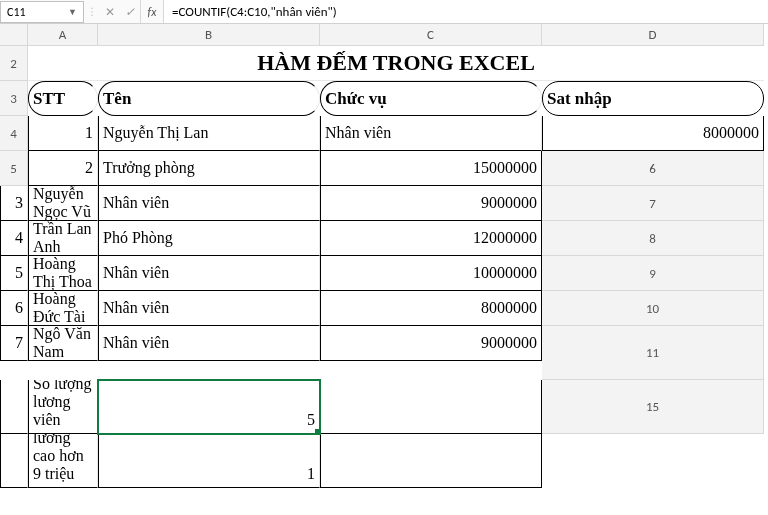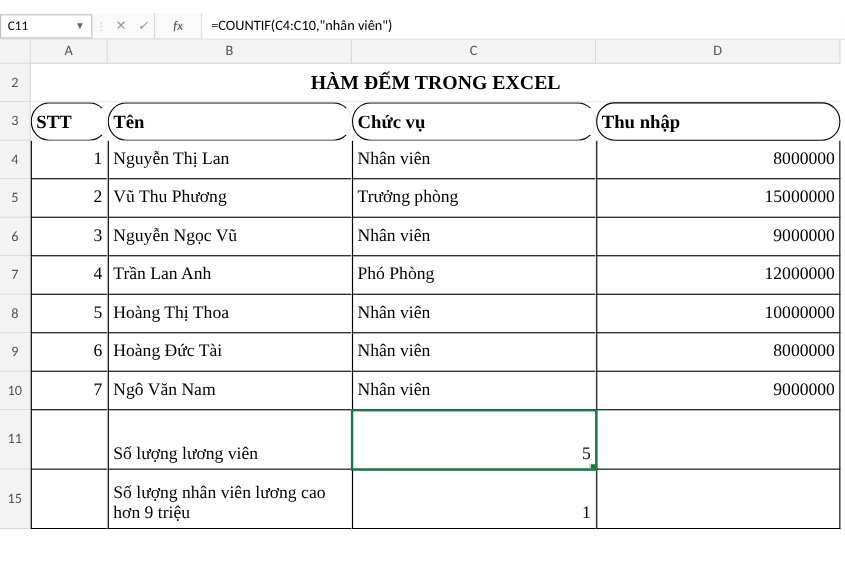--- a/index.html
+++ b/index.html
@@ -9,21 +9,20 @@
   background: #fff;
   color: #000;
   width: 768px;
 }
 .formula-bar {
   display: flex;
   align-items: center;
   height: 24px;
   border-bottom: 1px solid #d0d0d0;
   background: #fafafa;
-  margin-top: 12px;
 }
 .name-box {
   width: 84px;
   height: 22px;
   border: 1px solid #c0c0c0;
   background: #fff;
   padding: 0 6px;
   display: flex;
   align-items: center;
   justify-content: space-between;
@@ -36,21 +35,21 @@
 .fb-sep { width: 16px; text-align: center; color: #bbb; font-size: 10px; }
 .fb-icon {
   width: 20px;
   text-align: center;
   color: #999;
   font-size: 12px;
   font-style: italic;
 }
 .fb-icon.x { font-style: normal; }
 .fx {
-  width: 44px;
+  width: 24px;
   text-align: center;
   font-style: italic;
   font-size: 12px;
   color: #555;
   border-left: 1px solid #d8d8d8;
   border-right: 1px solid #d8d8d8;
   height: 100%;
   display: flex;
   align-items: center;
   justify-content: center;
@@ -104,21 +103,21 @@
   font-size: 15px;
   overflow: hidden;
 }
 .h35 { height: 35px; }
 .h54 { height: 54px; }
 .title {
   grid-column: 2 / 6;
   justify-content: center;
   font-family: 'Times New Roman', serif;
   font-weight: bold;
-  font-size: 18px;
+  font-size: 22px;
   border: none;
   border-bottom: 1px solid #e8e8e8;
 }
 .bd-t { border-top: 1.5px solid #000; }
 .bd-b { border-bottom: 1.5px solid #000; }
 .bd-l { border-left: 1.5px solid #000; }
 .bd-r { border-right: 1.5px solid #000; }
 .th {
   font-family: 'Times New Roman', serif;
   font-weight: bold;
@@ -169,31 +168,30 @@
   <div class="col-head">C</div>
   <div class="col-head">D</div>
 
   <div class="row-head h35">2</div>
   <div class="cell title h35">HÀM ĐẾM TRONG EXCEL</div>
 
   <div class="row-head h35">3</div>
   <div class="cell th h35 bd-t bd-l bd-b">STT</div>
   <div class="cell th h35 bd-t bd-l bd-b">Tên</div>
   <div class="cell th h35 bd-t bd-l bd-b">Chức vụ</div>
-  <div class="cell th h35 bd-t bd-l bd-b bd-r">Thu nhập</div>
+  <div class="cell th h35 bd-t bd-l bd-b bd-r">Sat nhập</div>
 
   <div class="row-head h35">4</div>
   <div class="cell td num h35 bd-l bd-b">1</div>
   <div class="cell td h35 bd-l bd-b">Nguyễn Thị Lan</div>
   <div class="cell td h35 bd-l bd-b">Nhân viên</div>
   <div class="cell td num h35 bd-l bd-b bd-r">8000000</div>
 
   <div class="row-head h35">5</div>
   <div class="cell td num h35 bd-l bd-b">2</div>
-  <div class="cell td h35 bd-l bd-b">Vũ Thu Phương</div>
   <div class="cell td h35 bd-l bd-b">Trưởng phòng</div>
   <div class="cell td num h35 bd-l bd-b bd-r">15000000</div>
 
   <div class="row-head h35">6</div>
   <div class="cell td num h35 bd-l bd-b">3</div>
   <div class="cell td h35 bd-l bd-b">Nguyễn Ngọc Vũ</div>
   <div class="cell td h35 bd-l bd-b">Nhân viên</div>
   <div class="cell td num h35 bd-l bd-b bd-r">9000000</div>
 
   <div class="row-head h35">7</div>

